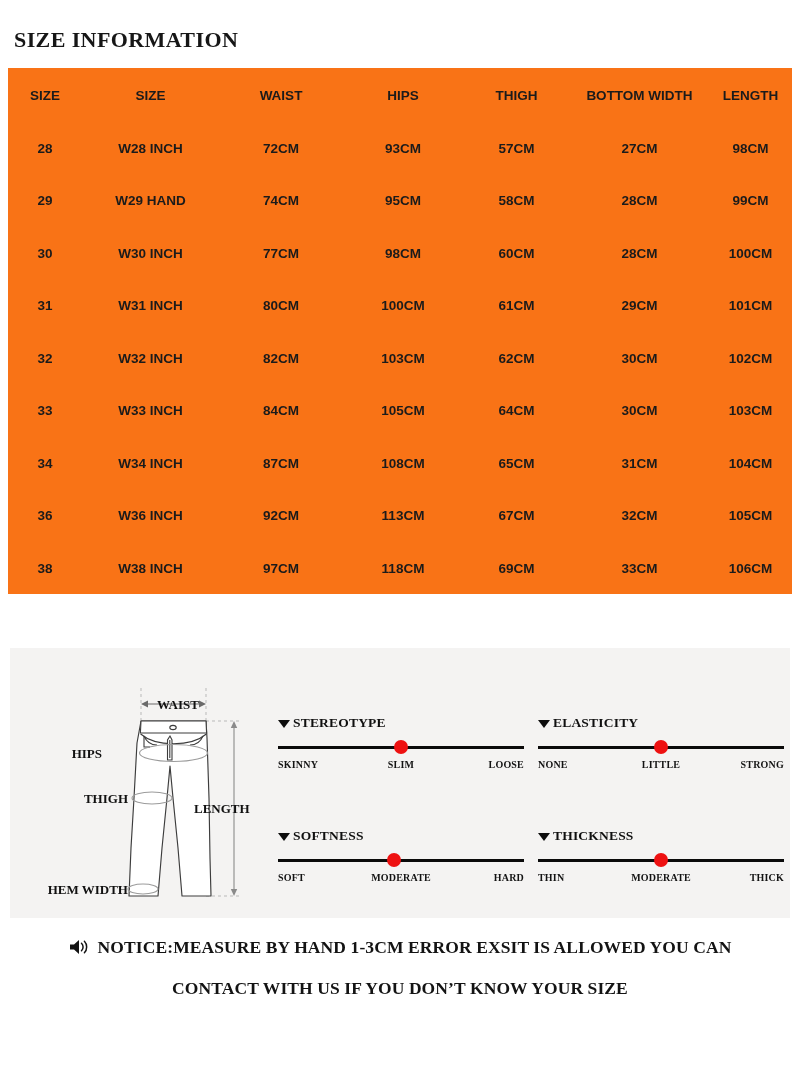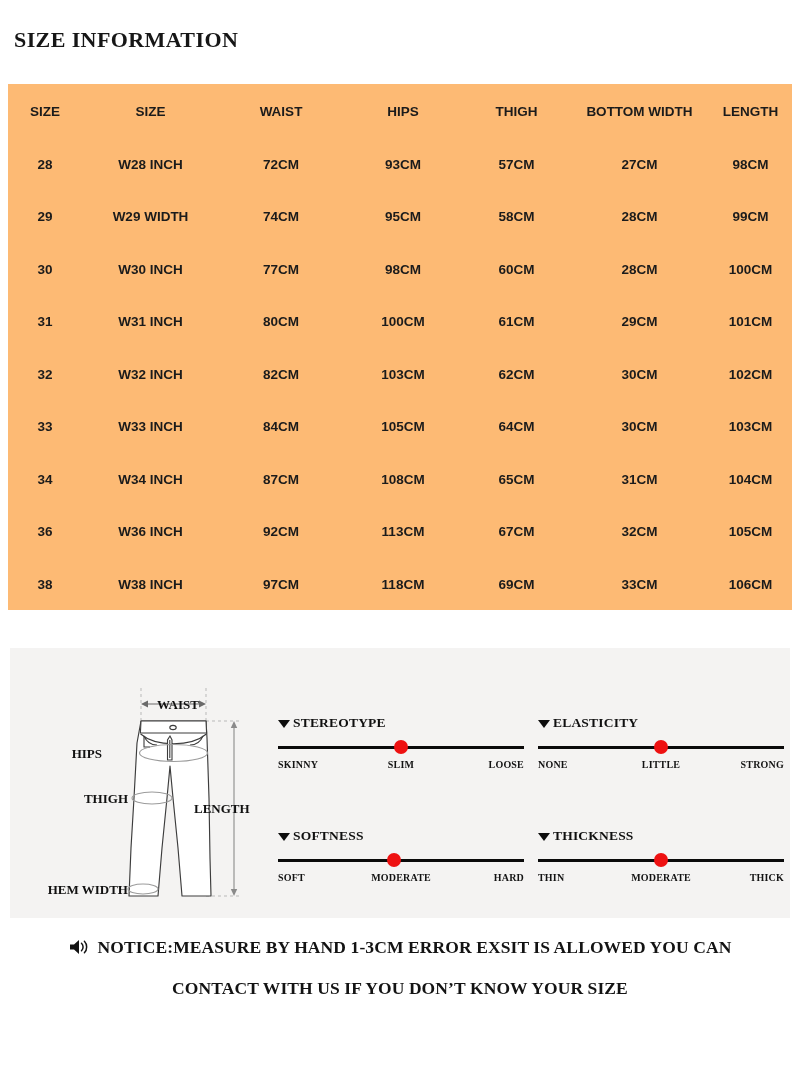--- a/index.html
+++ b/index.html
@@ -25,24 +25,24 @@
     font-weight: bold;
     font-size: 22px;
     letter-spacing: 0.4px;
     color: #161616;
   }
 
   
   .table-panel {
     position: absolute;
     left: 8px;
-    top: 84px;
+    top: 68px;
     width: 784px;
     height: 526px;
-    background: #fdba74;
+    background: #f97316;
   }
   table.size-table {
     width: 100%;
     height: 100%;
     border-collapse: collapse;
     table-layout: fixed;
   }
   table.size-table th,
   table.size-table td {
     font-size: 13.5px;
@@ -233,21 +233,21 @@
         <td>28</td>
         <td>W28 INCH</td>
         <td>72CM</td>
         <td>93CM</td>
         <td>57CM</td>
         <td>27CM</td>
         <td>98CM</td>
       </tr>
       <tr>
         <td>29</td>
-        <td>W29 WIDTH</td>
+        <td>W29 HAND</td>
         <td>74CM</td>
         <td>95CM</td>
         <td>58CM</td>
         <td>28CM</td>
         <td>99CM</td>
       </tr>
       <tr>
         <td>30</td>
         <td>W30 INCH</td>
         <td>77CM</td>

